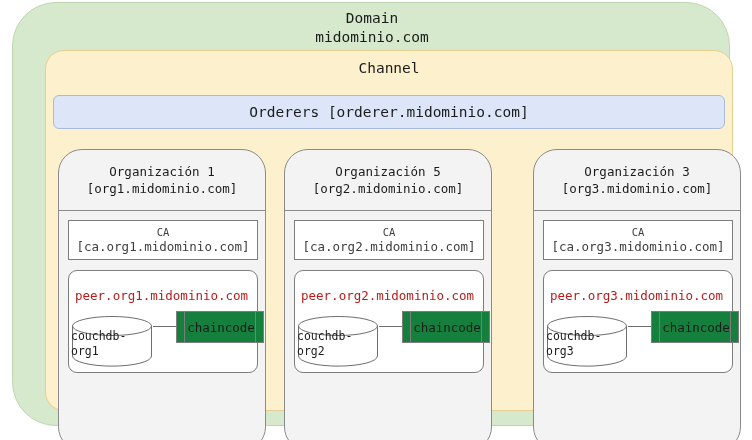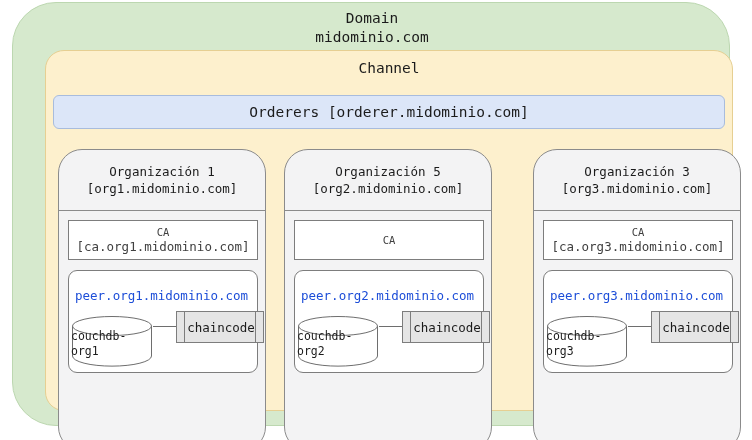--- a/index.html
+++ b/index.html
@@ -156,21 +156,21 @@
     background: #ffffff;
     border: 1px solid #7d7d7d;
     border-radius: 9px;
     box-sizing: border-box;
   }
   .peer-label {
     position: absolute;
     left: 6px;
     top: 17px;
     font-size: 12.5px;
-    color: #1d4ed8;
+    color: #b91c1c;
     white-space: nowrap;
   }
 
   
   .cyl {
     position: absolute;
     left: 2px;
     top: 44px;
     width: 82px;
     height: 52px;
@@ -199,21 +199,21 @@
     background: #6e6e6e;
   }
 
   
   .chaincode {
     position: absolute;
     left: 107px;
     top: 40px;
     width: 88px;
     height: 32px;
-    background: #e5e5e5;
+    background: #15803d;
     border: 1px solid #7d7d7d;
     box-sizing: border-box;
   }
   .chaincode .bar {
     position: absolute;
     top: 0;
     width: 1px;
     height: 30px;
     background: #7d7d7d;
   }
@@ -282,20 +282,21 @@
         </div>
       </div>
 
       <div class="org-panel p1">
         <div class="org-header">
           <span>Organización 5</span>
           <span>[org2.midominio.com]</span>
         </div>
         <div class="ca-box">
           <span class="ca-label">CA</span>
+          <span class="ca-host">[ca.org2.midominio.com]</span>
         </div>
         <div class="peer-box">
           <div class="peer-label">peer.org2.midominio.com</div>
           <div class="connector"></div>
           <div class="cyl">
             <svg width="82" height="52" viewBox="0 0 82 52">
               <path d="M1.5 11 L1.5 41 A39 10 0 0 0 80.5 41 L80.5 11" fill="#ffffff" stroke="#6e6e6e" stroke-width="1"></path>
               <ellipse cx="41" cy="11" rx="39.5" ry="9.5" fill="#ffffff" stroke="#6e6e6e" stroke-width="1"></ellipse>
             </svg>
             <div class="cyl-label">

